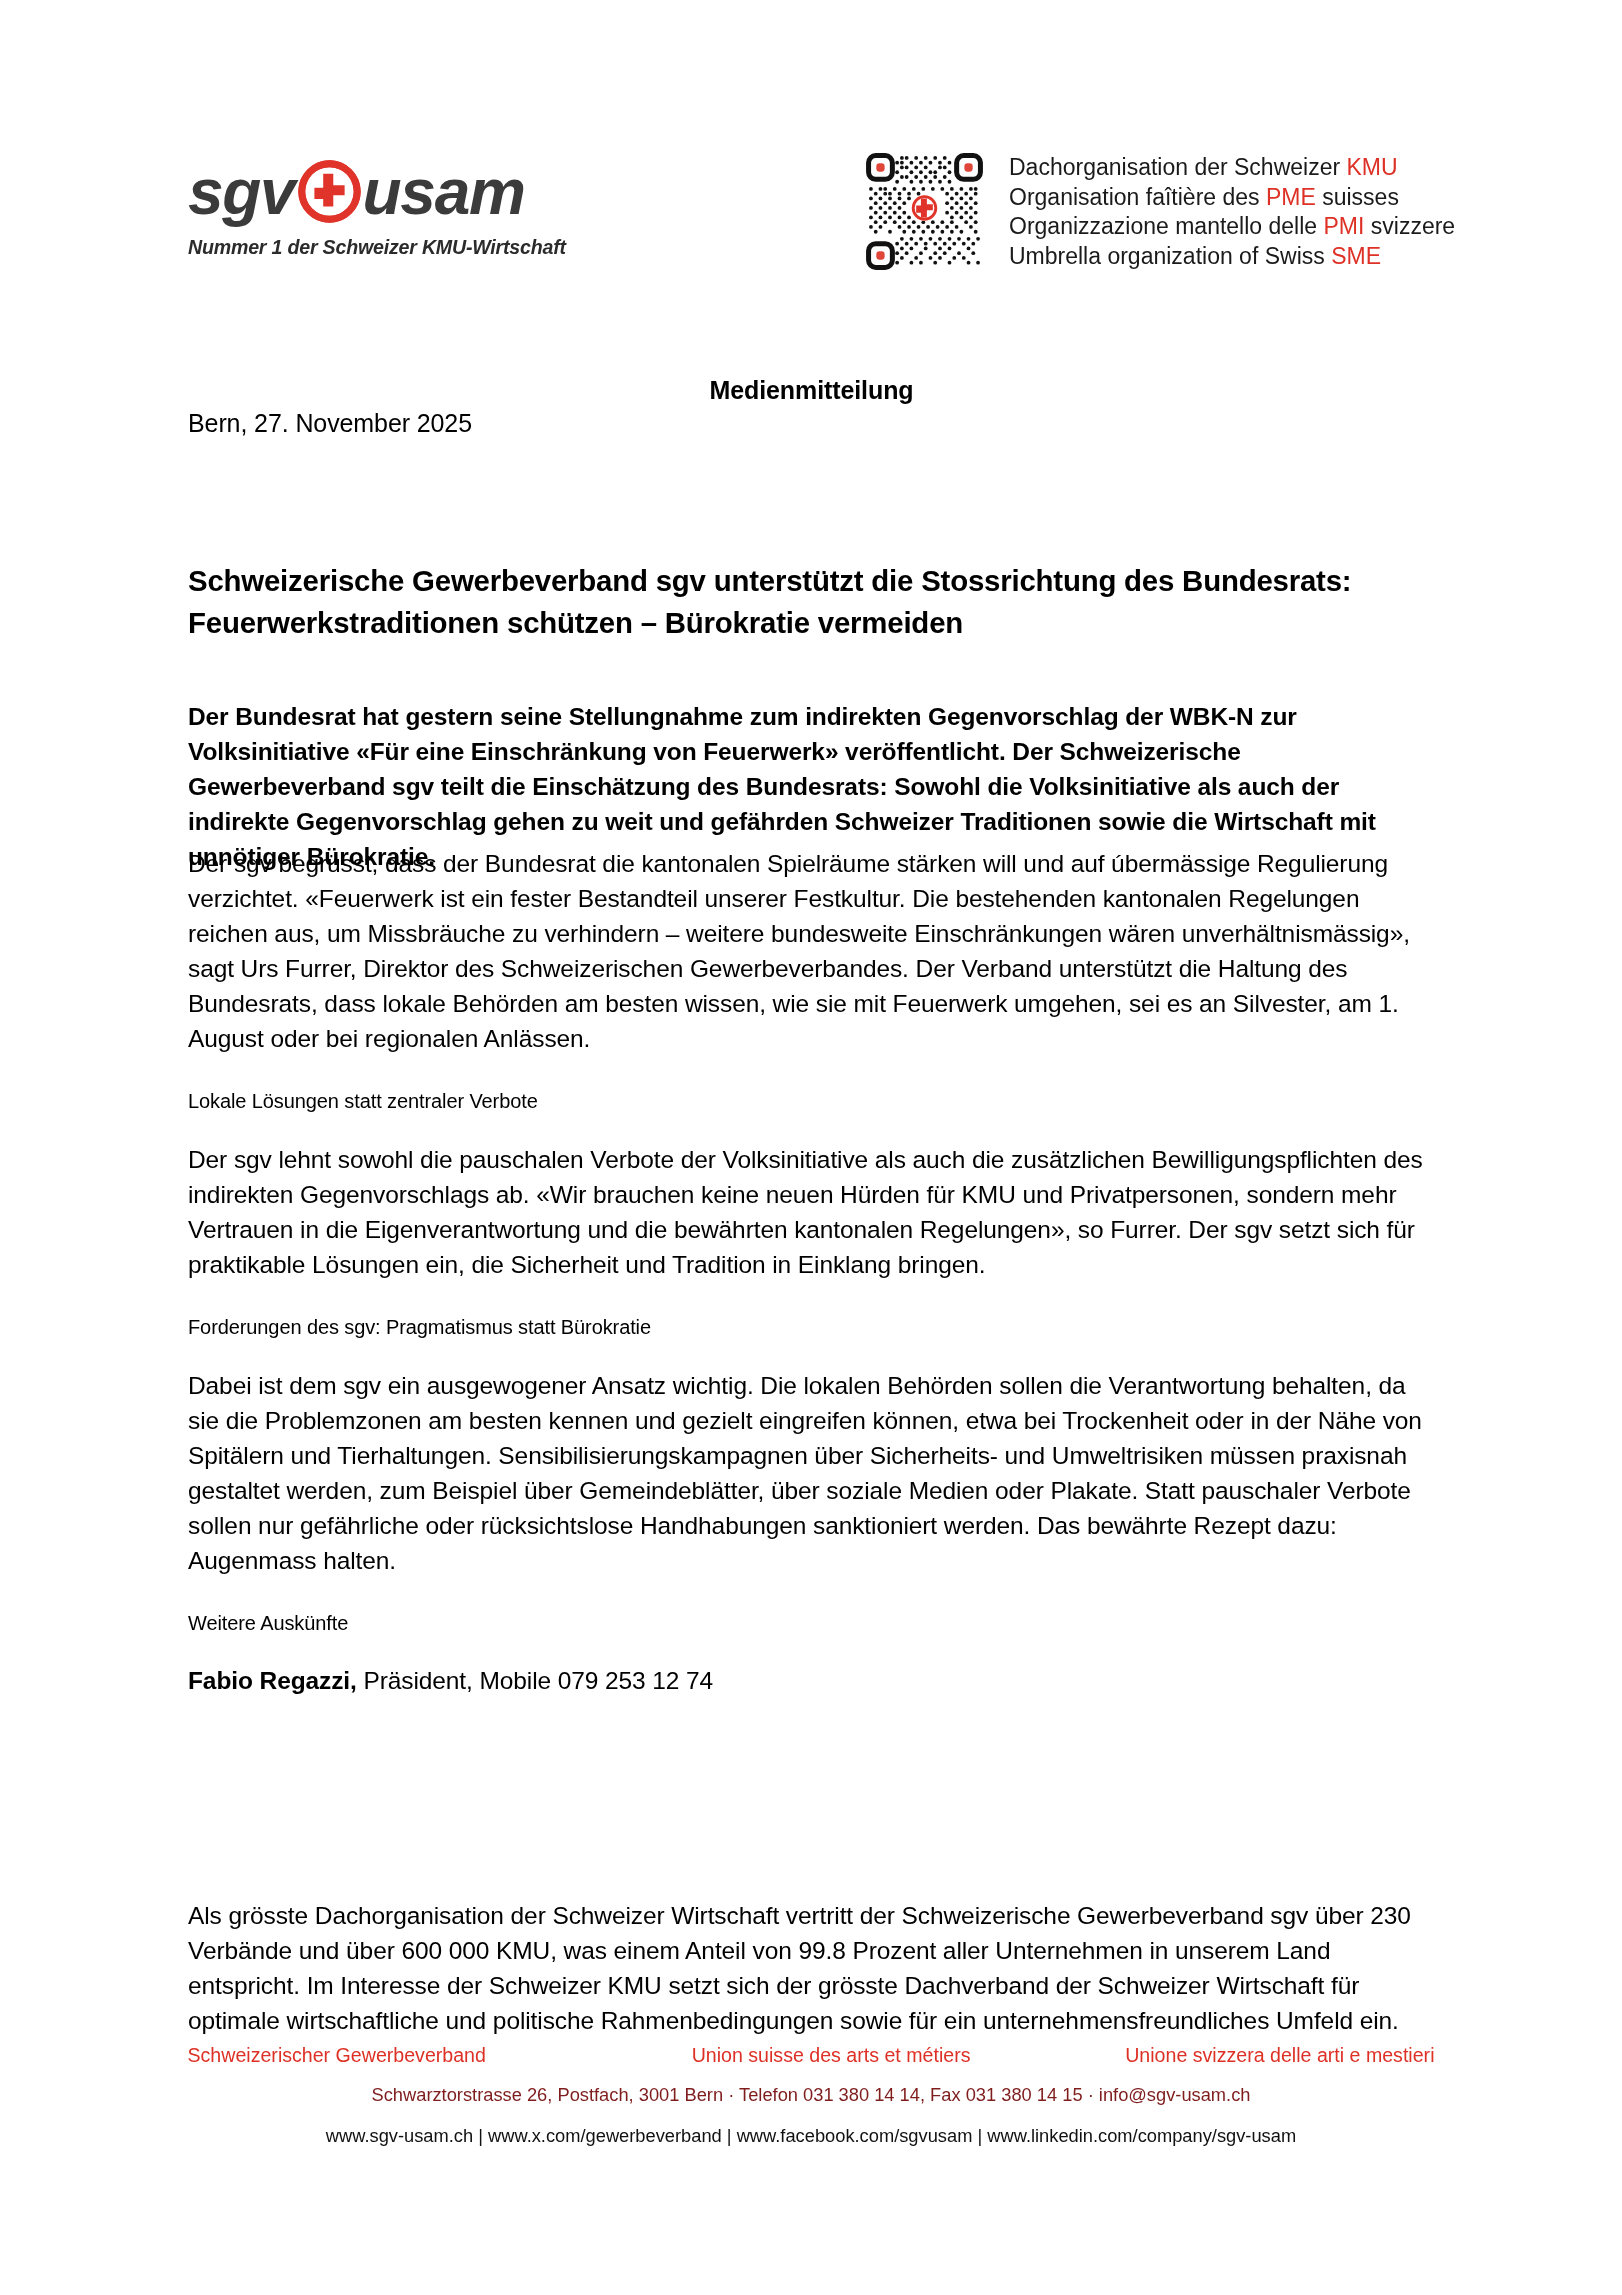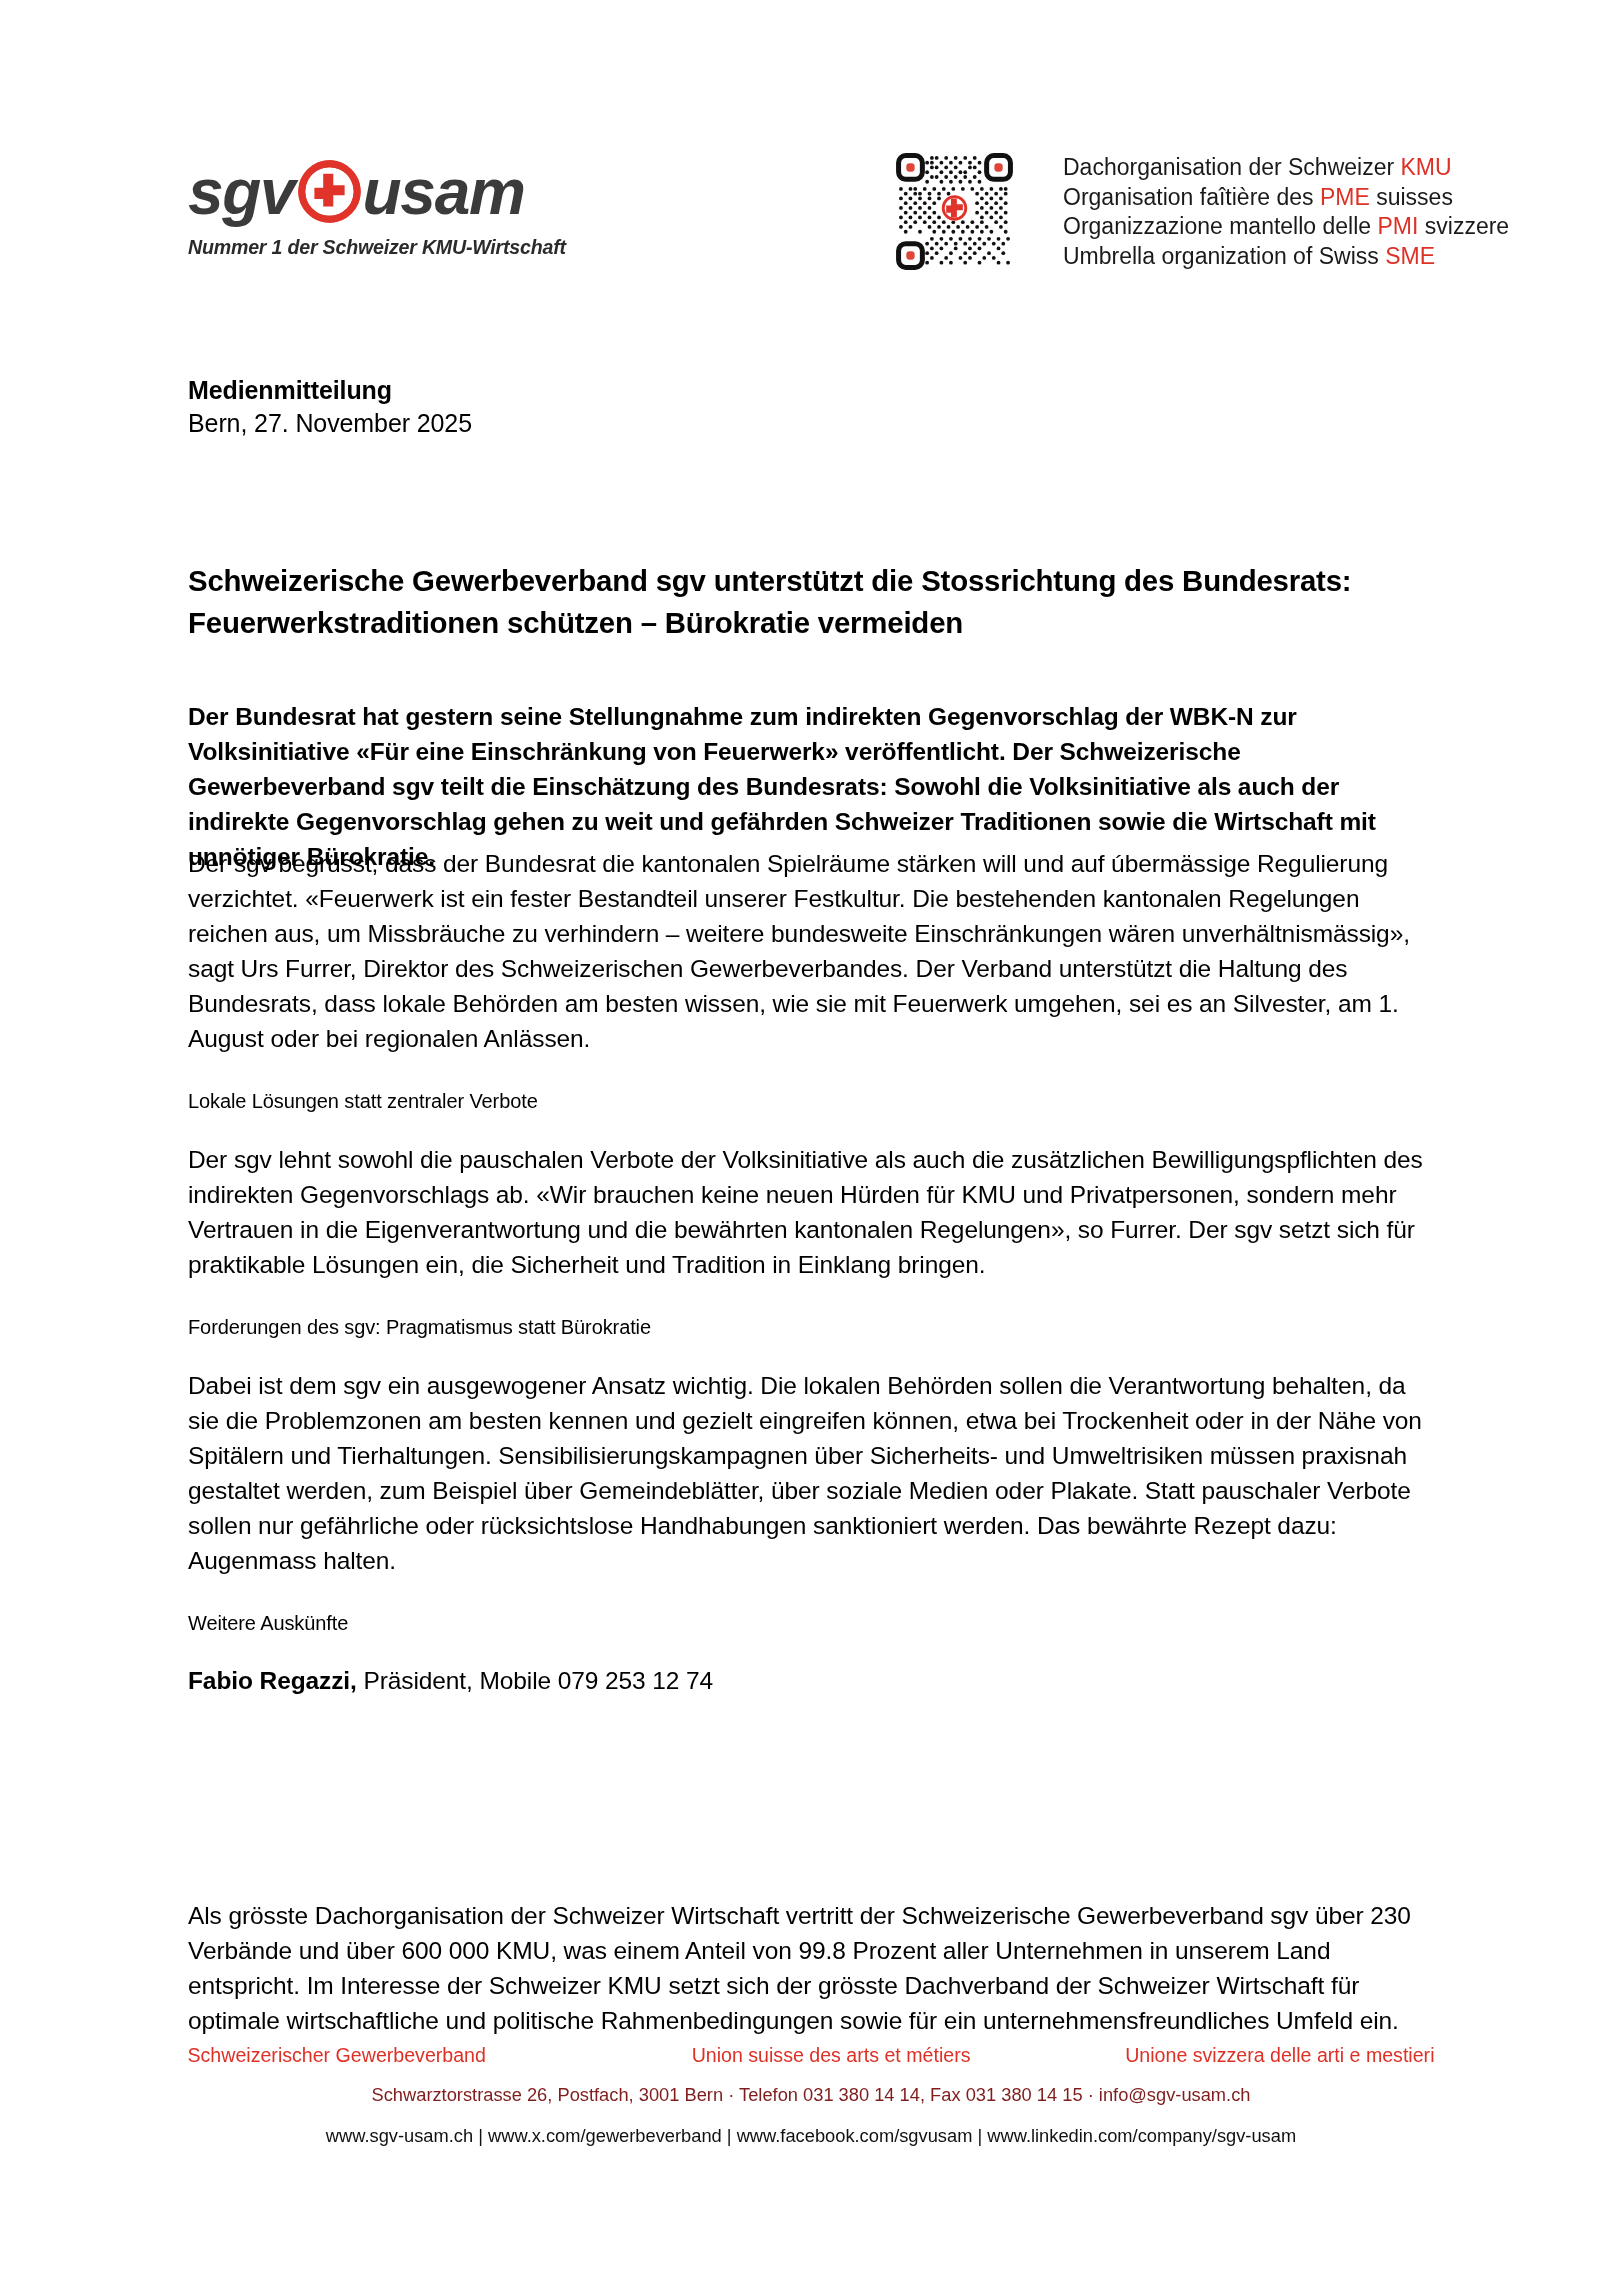--- a/index.html
+++ b/index.html
@@ -61,25 +61,24 @@
     font-size: 19.6px;
     font-style: italic;
     font-weight: bold;
     color: #2b2b2b;
     margin-top: 9.2px;
     letter-spacing: -0.2px;
   }
 
   .qr-block {
     position: absolute;
-    left: 895px;
+    left: 865px;
     top: 152px;
     display: flex;
     align-items: flex-start;
-    gap: 24px;
   }
   .qr-code {
     position: relative;
     width: 119px;
     height: 119px;
     flex: 0 0 auto;
   }
   .qr-lines {
     margin-left: 25px;
     padding-top: 1.3px;
@@ -106,20 +105,21 @@
     position: absolute;
     top: 374px;
     left: 0;
     width: 100%;
   }
   .meta-title {
     font-size: 25px;
     font-weight: bold;
     line-height: 33px;
     letter-spacing: -0.1px;
+    text-align: center;
   }
   .meta-date {
     font-size: 25px;
     line-height: 33px;
     letter-spacing: -0.1px;
   }
 
   .headline {
     position: absolute;
     top: 540px;

